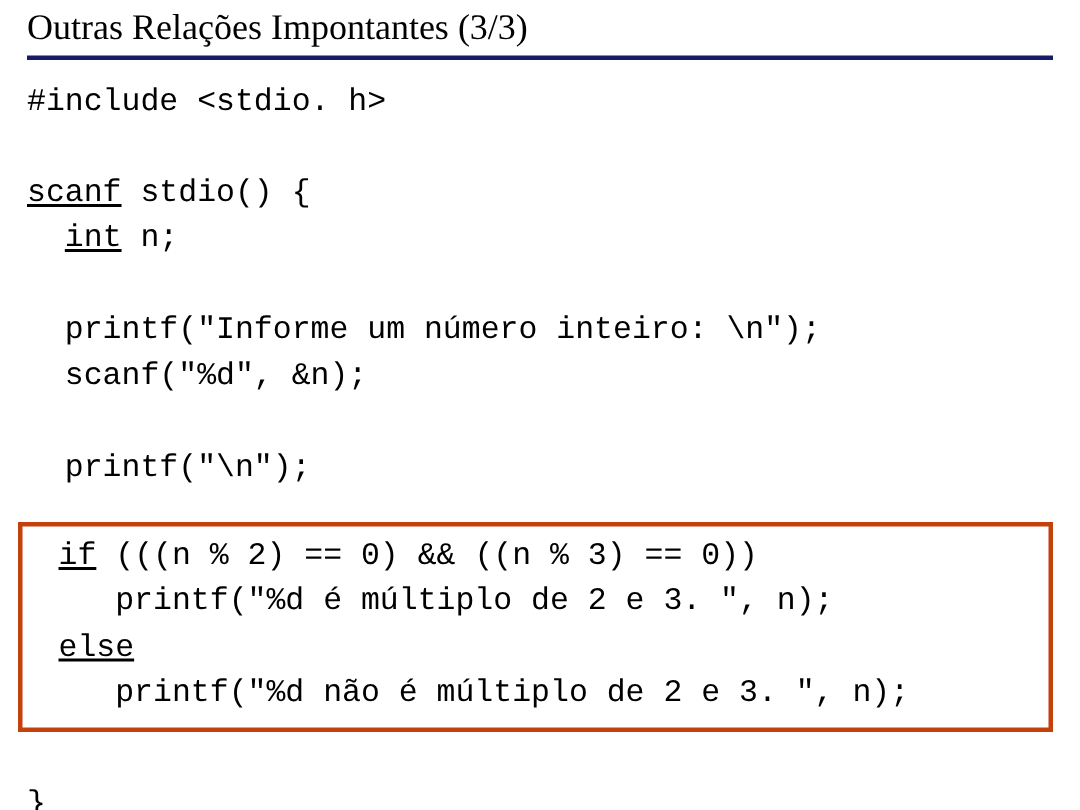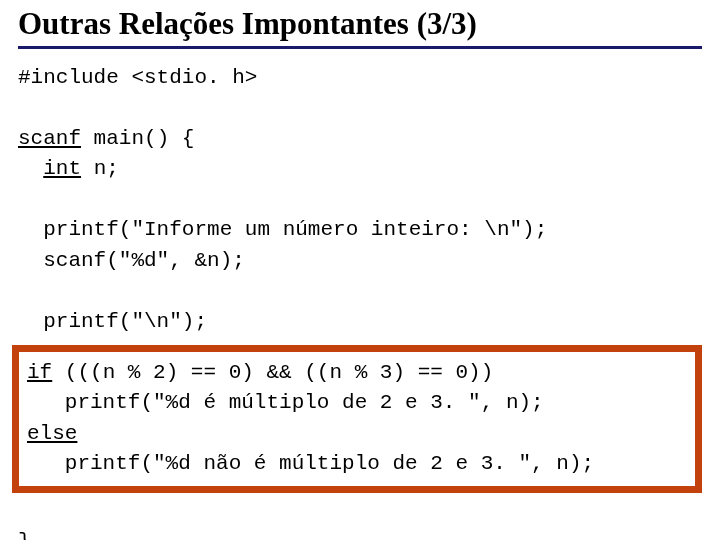--- a/index.html
+++ b/index.html
@@ -9,48 +9,48 @@
     width: 720px;
     height: 540px;
     font-family: "Times New Roman", serif;
     color: #000;
     overflow: hidden;
   }
   .slide {
     padding: 6px 18px 10px 18px;
   }
   .title {
-    font-size: 31px;
-    font-weight: bold;
+    font-size: 24px;
+    font-weight: normal;
     border-bottom: 3px solid #1a1a6b;
     padding-bottom: 4px;
     margin-bottom: 14px;
   }
   .code {
     font-family: "Courier New", monospace;
     font-size: 21px;
     line-height: 1.45;
     white-space: pre;
   }
   .kw { text-decoration: underline; }
   .box {
-    border: 7px solid #c2410c;
-    padding: 6px 8px;
-    margin: 8px 0 4px -6px;
+    border: 3px solid #c2410c;
+    padding: 6px 24px;
+    margin: 20px 0 4px -6px;
   }
 </style>
 </head>
 <body>
 
 <div class="slide">
   <div class="title">Outras Relações Impontantes (3/3)</div>
 
   <div class="code"><span>#include &lt;stdio. h&gt;</span>
 
-<span class="kw">scanf</span><span> main() {</span>
+<span class="kw">scanf</span><span> stdio() {</span>
   <span class="kw">int</span><span> n;</span>
 
 <span>  printf("Informe um número inteiro: \n");</span>
 <span>  scanf("%d", &amp;n);</span>
 
 <span>  printf("\n");</span>
 <div class="box"><span class="kw">if</span><span> (((n % 2) == 0) &amp;&amp; ((n % 3) == 0))</span>
 <span>   printf("%d é múltiplo de 2 e 3. ", n);</span>
 <span class="kw">else</span>
 <span>   printf("%d não é múltiplo de 2 e 3. ", n);</span></div>

